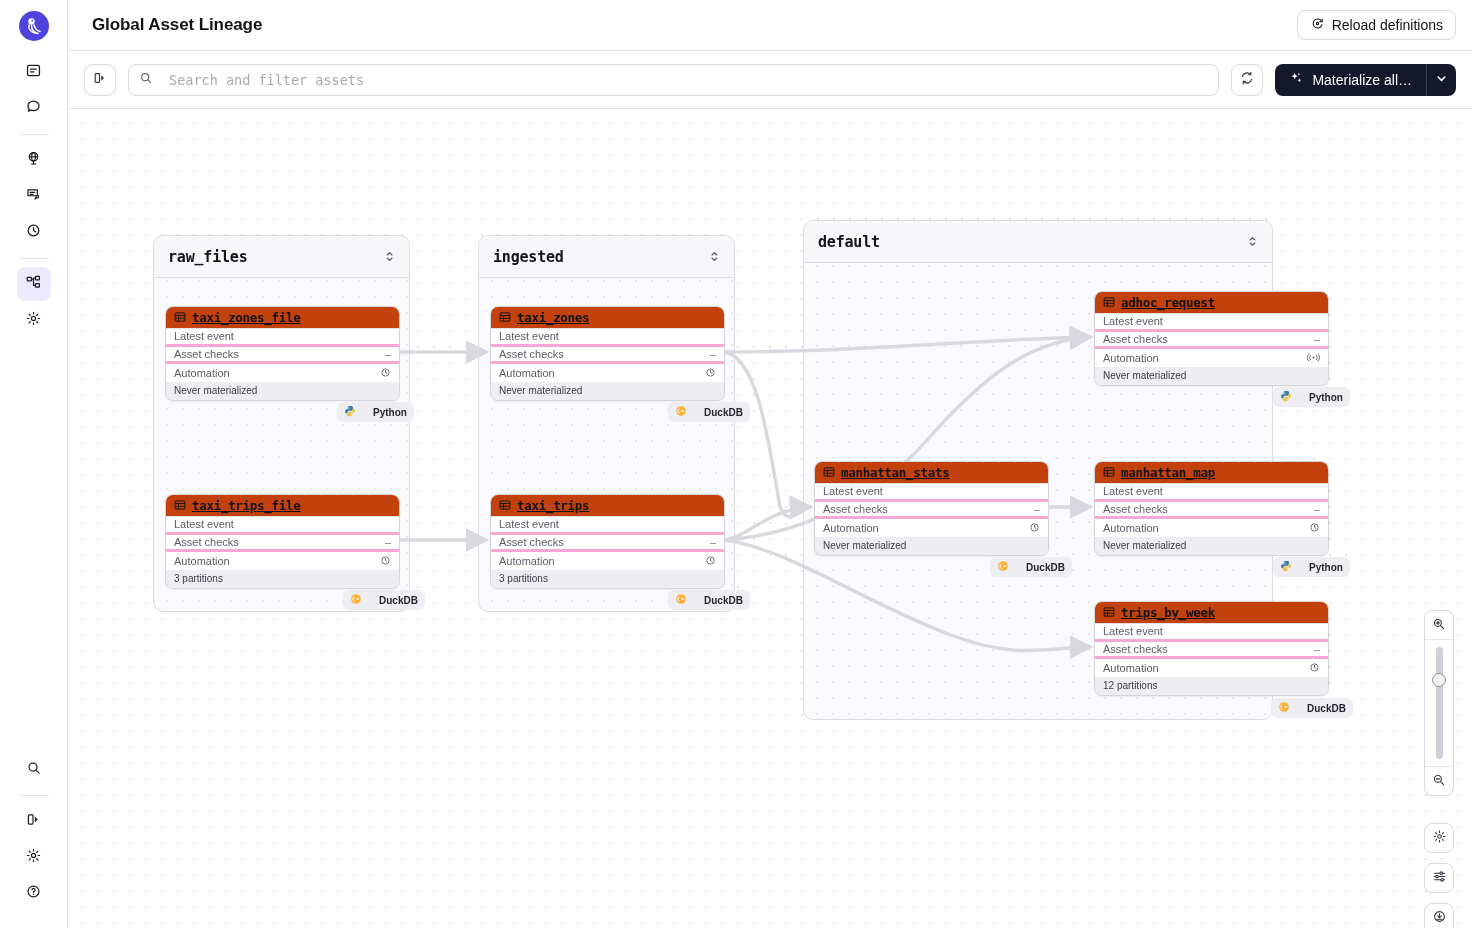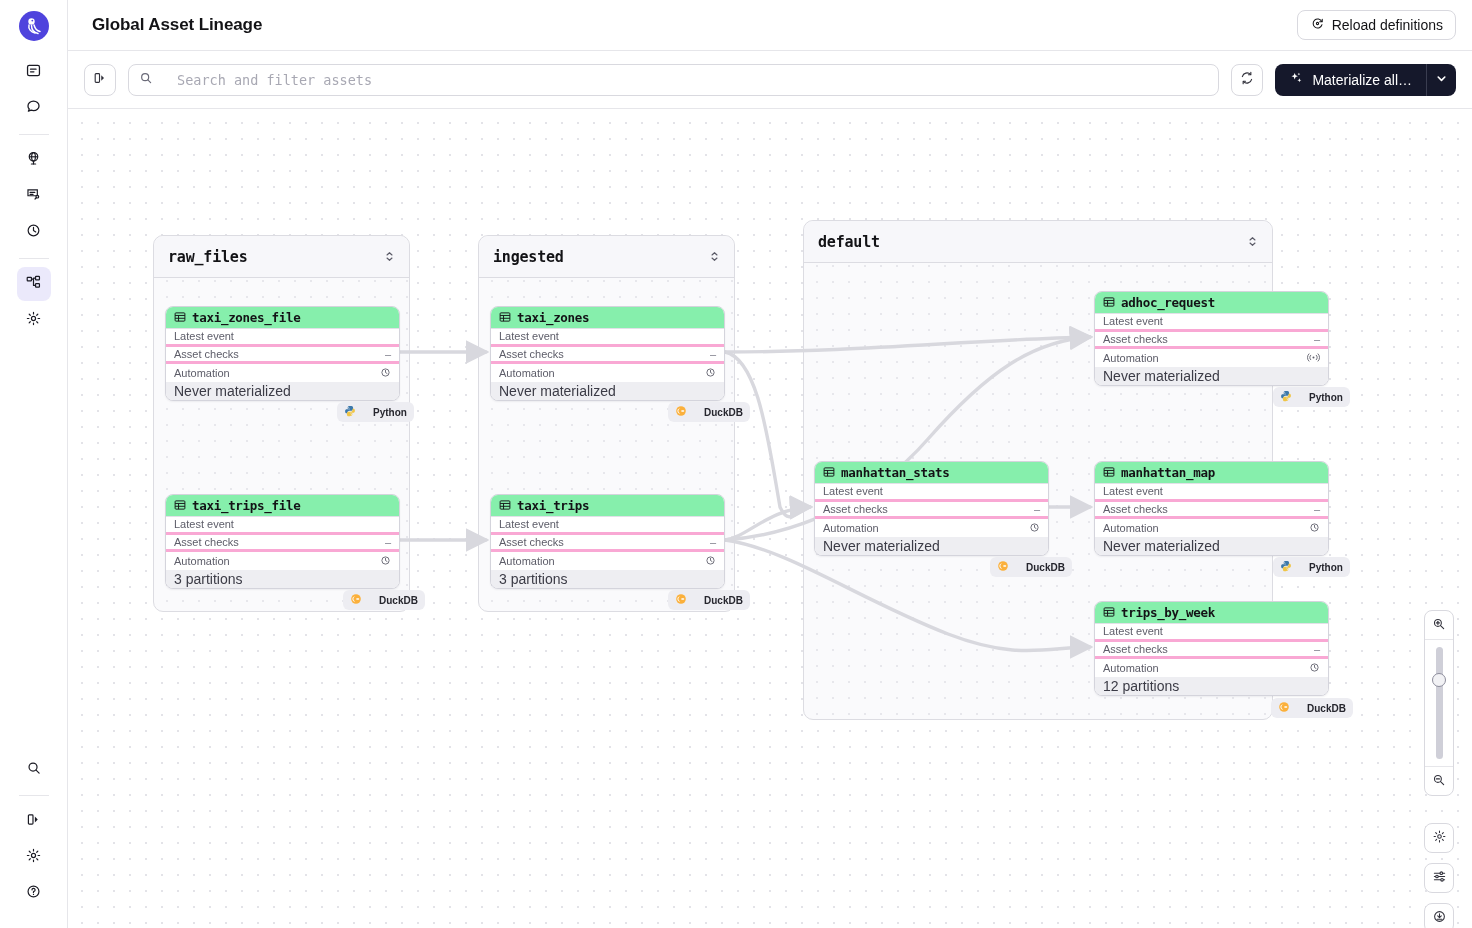--- a/index.html
+++ b/index.html
@@ -70,21 +70,21 @@
     padding: 0 16px 0 16px; background: #fff;
   }
   .icon-btn {
     width: 32px; height: 32px; border: 1px solid #d9d9df; border-radius: 8px;
     background: #fff; display: flex; align-items: center; justify-content: center;
     cursor: pointer; flex: none; color: #30303a;
   }
   #searchbox {
     flex: 1 1 auto; height: 32px;
     border: 1px solid #d9d9df; border-radius: 8px;
-    background: #fff; display: flex; align-items: center; gap: 24px;
+    background: #fff; display: flex; align-items: center; gap: 16px;
     padding: 0 10px; min-width: 0;
   }
   #searchbox input {
     border: none; outline: none; flex: 1 1 auto; min-width: 0;
     font-family: "DejaVu Sans Mono", monospace; font-size: 13.5px; color: #30303a;
     background: transparent;
   }
   #searchbox input::placeholder { color: #a8a8b3; }
   .btn-split { display: flex; flex: none; }
   .btn-primary {
@@ -131,39 +131,39 @@
   
   .node {
     position: absolute;
     border: 1px solid #d4d4dc;
     border-radius: 8px;
     background: #fff;
     box-shadow: 0 1px 2px rgba(20,20,30,0.06);
     overflow: hidden;
   }
   .node-title {
-    height: 22px; background: #86efac;
+    height: 22px; background: #c2410c;
     display: flex; align-items: center; gap: 6px;
-    padding: 0 8px; border-bottom: 1px solid #e1e1e8;
+    padding: 0 8px; border-bottom: 1px solid #e1e1e8; text-decoration: underline;
   }
   .node-title-text {
     font-family: "DejaVu Sans Mono", monospace; font-size: 12.5px;
     font-weight: 700; color: #131316; letter-spacing: -0.3px;
   }
   .node-row {
     height: 17.5px; display: flex; align-items: center;
     padding: 0 8px; font-size: 11px; color: #5c5c68;
     border-bottom: 3px solid #f9a8d4;
   }
   .node-row.plain { border-bottom: none; }
   .node-row .val { margin-left: auto; color: #7c7c88; display: flex; align-items: center; }
   .node-footer {
     height: 18px; background: #eeeef2;
     display: flex; align-items: center; padding: 0 8px;
-    font-size: 14px; color: #3b3b46;
+    font-size: 10px; color: #3b3b46;
   }
   .node-tag {
     position: absolute;
     height: 20px; border-radius: 6px; background: #ededf2;
     display: inline-flex; align-items: center; gap: 17px;
     padding: 0 7px; font-size: 10px; font-weight: 700; color: #26262e;
   }
 
   
   #zoomctl {

